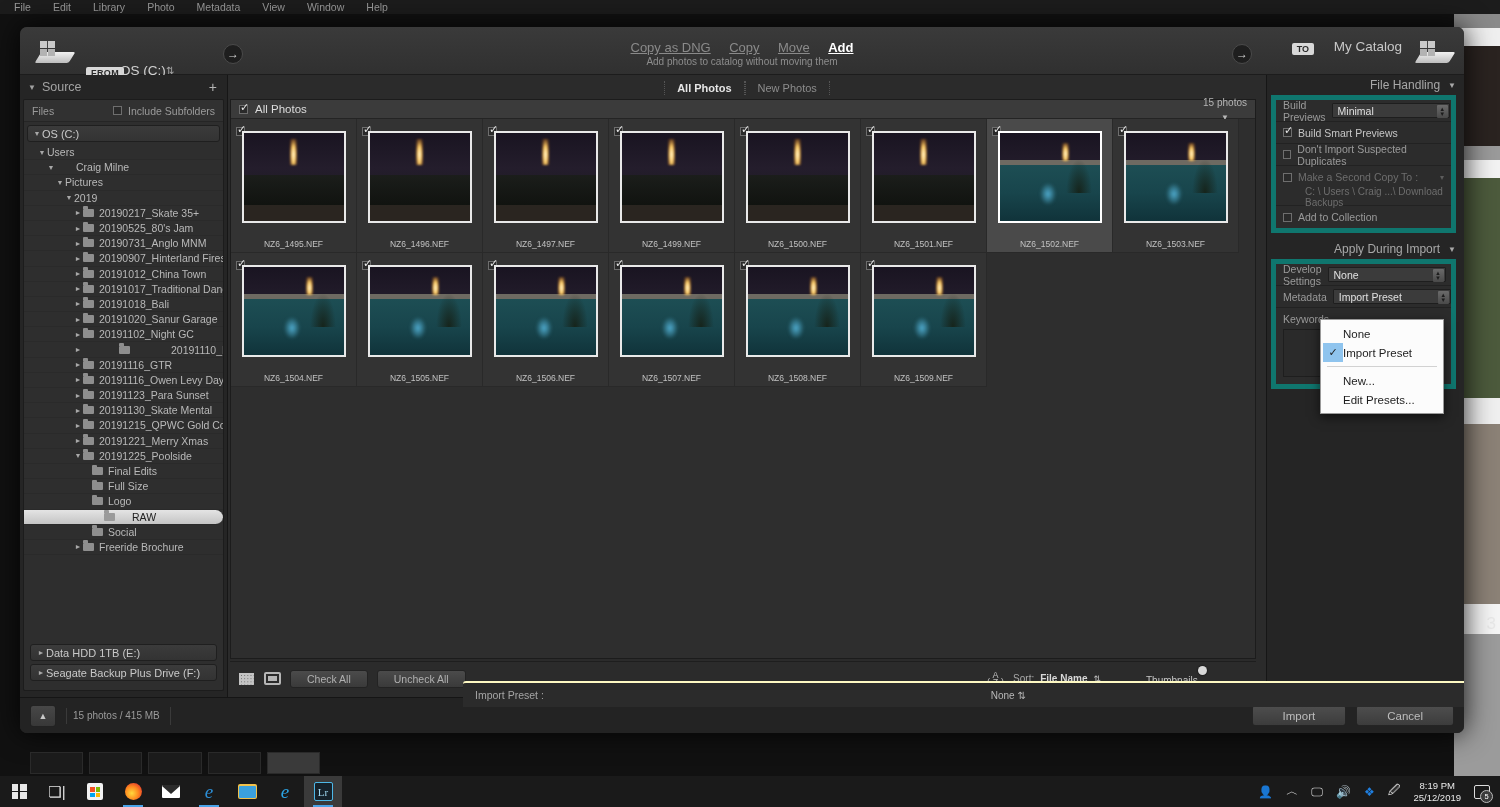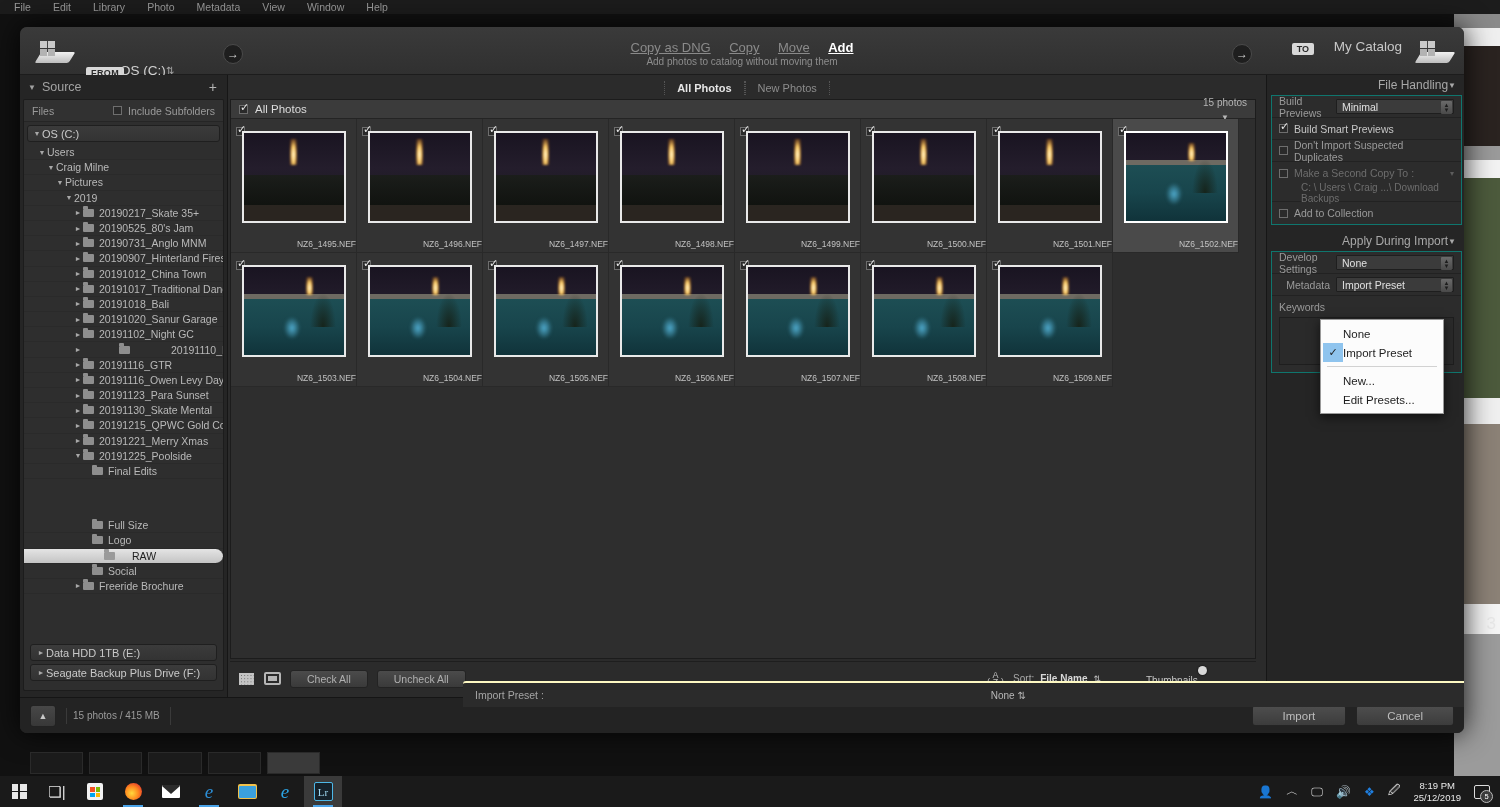--- a/index.html
+++ b/index.html
@@ -200,26 +200,26 @@
   .drives { position:absolute; left:3px; right:3px; }
 
   
   #right-panel {
     position:absolute; right:0; top:48px; width:198px; bottom:36px;
     background:#252525;
     border-left:1px solid #161616;
   }
   .rp-head {
     height:20px; display:flex; align-items:center; justify-content:flex-end;
-    padding:0 8px; color:#a8a8a8; font-size:12px; 
+    padding:0 8px; color:#a8a8a8; font-size:12px; gap:8px;
     background:#252525;
   }
   .rp-head .tri { font-size:8px; }
   .rp-group {
-    margin:0 2px 6px 4px; background:#2c2c2c; border:1px solid #0f766e;
+    margin:0 8px 6px 4px; background:#2c2c2c; border:5px solid #0f766e;
   }
   .rp-row {
     height:22px; display:flex; align-items:center; padding:0 7px;
     border-bottom:1px solid #222; gap:6px;
   }
   .rp-row:last-child { border-bottom:none; }
   .rp-row .lbl { color:#9a9a9a; font-size:10.5px; }
   .rp-row .lbl.dim { color:#6d6d6d; }
   .rp-row .lbl.on { color:#c6c6c6; }
   .rp-select {
@@ -340,21 +340,21 @@
   .thumb.pool .edge {
     position:absolute; left:0; right:0; bottom:56px; height:5px;
     background:#6e6a62;
   }
   .thumb .palm {
     position:absolute; right:8px; bottom:28px; width:26px; height:34px;
     background:radial-gradient(ellipse at 50% 100%, rgba(22,34,24,.95) 0%, rgba(10,16,12,0) 70%);
   }
   .cell .fname {
     position:absolute; left:0; right:0; bottom:3px;
-    text-align:right; color:#c2c2c2; font-size:8.5px;
+    text-align:center; color:#c2c2c2; font-size:8.5px;
   }
 
   
   #grid-toolbar {
     position:absolute; left:2px; right:10px; bottom:2px; height:34px;
     background:#2b2b2b;
     display:flex; align-items:center; padding:0 8px; gap:9px;
     border-top:1px solid #1e1e1e;
   }
   .view-ico {
@@ -588,21 +588,21 @@
         </div>
         <div class="tree" id="tree">
             <div class="trow drive" style="padding-left: 4px;">
               <span class="tri open"></span>
               <span>OS (C:)</span>
             </div>
             <div class="trow" style="padding-left: 13px;">
               <span class="tri open"></span>
               <span>Users</span>
             </div>
-            <div class="trow" style="padding-left: 22px;">
+            <div class="trow" style="padding-left: 22px; gap: 20px;">
               <span class="tri open"></span>
               <span>Craig Milne</span>
             </div>
             <div class="trow" style="padding-left: 31px;">
               <span class="tri open"></span>
               <span>Pictures</span>
             </div>
             <div class="trow" style="padding-left: 40px;">
               <span class="tri open"></span>
               <span>2019</span>
@@ -690,21 +690,21 @@
             <div class="trow" style="padding-left: 49px;">
               <span class="tri open"></span>
               <span class="folder"></span>
               <span>20191225_Poolside</span>
             </div>
             <div class="trow" style="padding-left: 58px;">
               <span class="tri "></span>
               <span class="folder"></span>
               <span>Final Edits</span>
             </div>
-            <div class="trow" style="padding-left: 58px; margin-top: 39px;">
+            <div class="trow" style="padding-left: 58px;">
               <span class="tri "></span>
               <span class="folder"></span>
               <span>Full Size</span>
             </div>
             <div class="trow" style="padding-left: 58px;">
               <span class="tri "></span>
               <span class="folder"></span>
               <span>Logo</span>
             </div>
             <div class="trow sel" style="padding-left: 58px; gap: 12px;">
@@ -774,30 +774,20 @@
             </div>
             <div class="cell">
               <span class="cb-wrap"><span class="cb checked"></span></span>
               <div class="thumb">
                 <div class="sky"></div>
                 <div class="foliage"></div>
                 <div class="wall"></div>
                 <div class="flame"></div>
               </div>
               <div class="fname">NZ6_1497.NEF</div>
-            </div>
-            <div class="cell">
-              <span class="cb-wrap"><span class="cb checked"></span></span>
-              <div class="thumb">
-                <div class="sky"></div>
-                <div class="foliage"></div>
-                <div class="wall"></div>
-                <div class="flame"></div>
-              </div>
-              <div class="fname">NZ6_1498.NEF</div>
             </div>
             <div class="cell">
               <span class="cb-wrap"><span class="cb checked"></span></span>
               <div class="thumb">
                 <div class="sky"></div>
                 <div class="foliage"></div>
                 <div class="wall"></div>
                 <div class="flame"></div>
               </div>
               <div class="fname">NZ6_1499.NEF</div>

